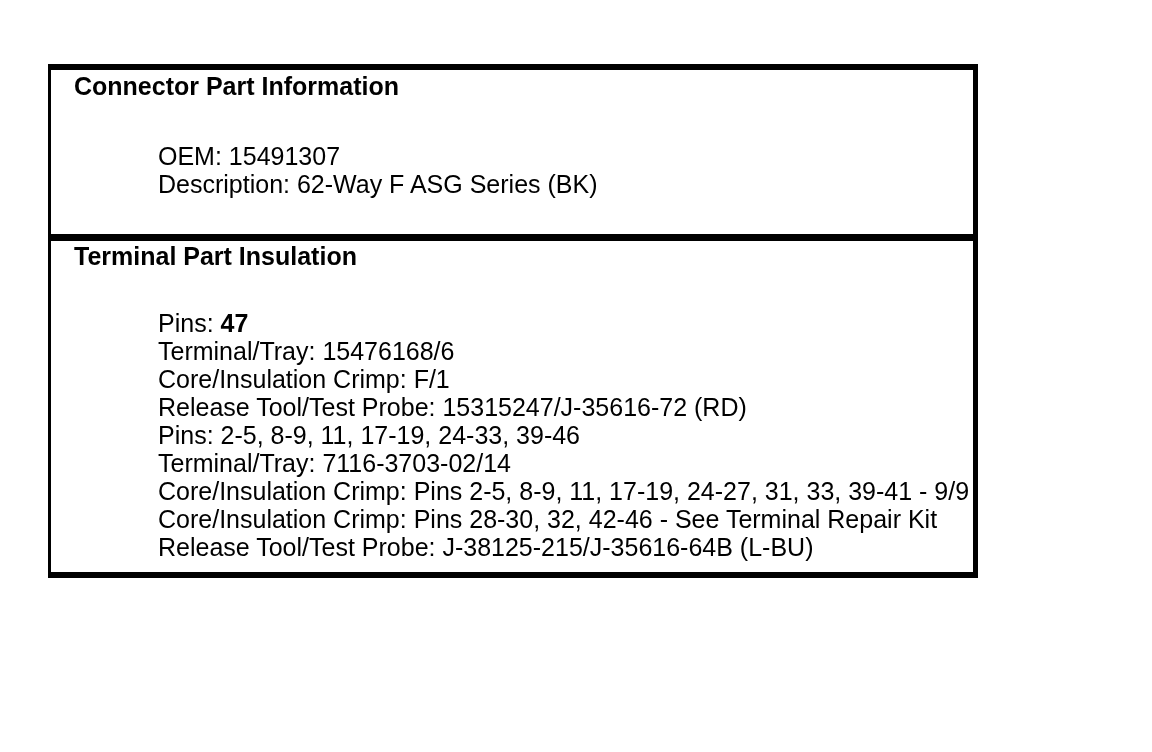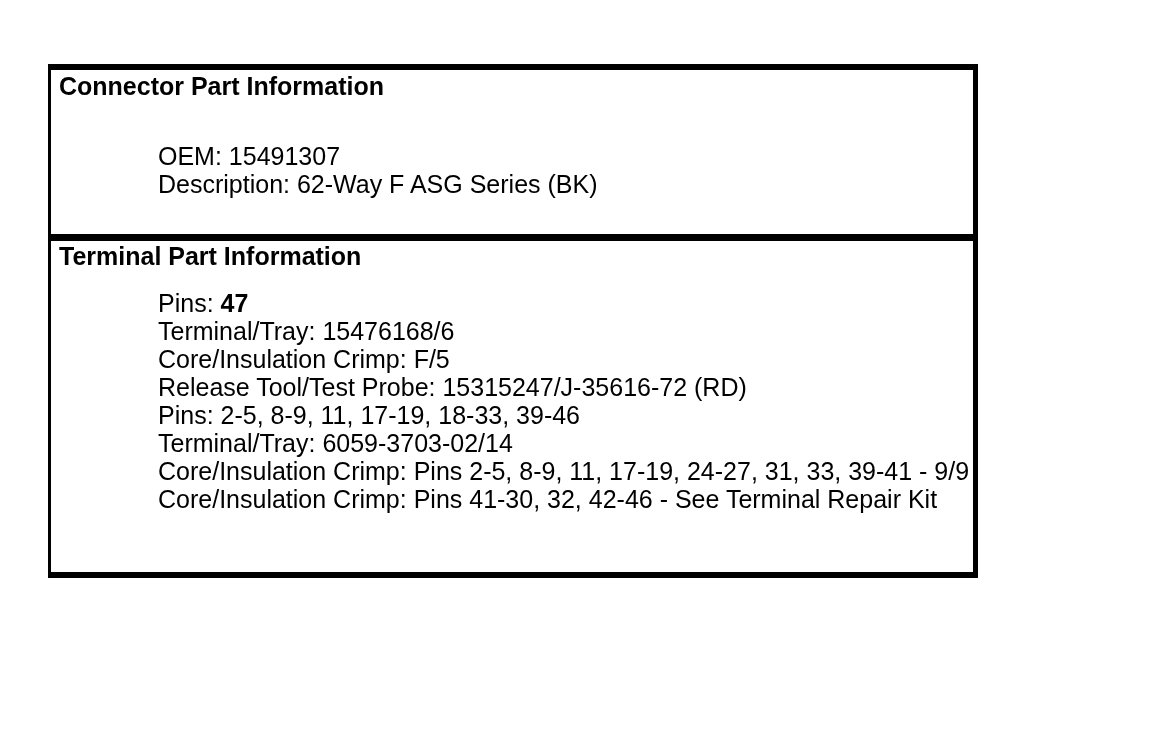--- a/index.html
+++ b/index.html
@@ -33,33 +33,33 @@
   .section-terminal  { height: 331px; }
   .divider {
     height: 7px;
     background: #000000;
     width: 100%;
   }
   .section-title {
     font-size: 25px;
     line-height: 28px;
     font-weight: bold;
-    padding-left: 8px;
+    padding-left: 23px;
     white-space: nowrap;
   }
   .section-connector .section-title { padding-top: 2px; }
   .section-terminal  .section-title { padding-top: 1px; }
   .content {
     font-size: 25px;
     line-height: 28px;
     margin-left: 107px;
     white-space: nowrap;
   }
   .section-connector .content { margin-top: 42px; }
-  .section-terminal  .content { margin-top: 19px; }
+  .section-terminal  .content { margin-top: 39px; }
   .info-line {
     white-space: nowrap;
   }
   .bold-value {
     font-weight: bold;
   }
 </style>
 </head>
 <body>
 
@@ -69,26 +69,27 @@
     <div class="section-title">Connector Part Information</div>
     <div class="content">
       <div class="info-line">OEM: 15491307</div>
       <div class="info-line">Description: 62-Way F ASG Series (BK)</div>
     </div>
   </div>
 
   <div class="divider"></div>
 
   <div class="section section-terminal">
-    <div class="section-title">Terminal Part Information</div>
+    <div class="section-title">Terminal Part Insulation</div>
     <div class="content">
       <div class="info-line"><span>Pins: </span><span class="bold-value">47</span></div>
       <div class="info-line">Terminal/Tray: 15476168/6</div>
-      <div class="info-line">Core/Insulation Crimp: F/5</div>
+      <div class="info-line">Core/Insulation Crimp: F/1</div>
       <div class="info-line">Release Tool/Test Probe: 15315247/J-35616-72 (RD)</div>
-      <div class="info-line">Pins: 2-5, 8-9, 11, 17-19, 18-33, 39-46</div>
-      <div class="info-line">Terminal/Tray: 6059-3703-02/14</div>
+      <div class="info-line">Pins: 2-5, 8-9, 11, 17-19, 24-33, 39-46</div>
+      <div class="info-line">Terminal/Tray: 7116-3703-02/14</div>
       <div class="info-line">Core/Insulation Crimp: Pins 2-5, 8-9, 11, 17-19, 24-27, 31, 33, 39-41 - 9/9</div>
-      <div class="info-line">Core/Insulation Crimp: Pins 41-30, 32, 42-46 - See Terminal Repair Kit</div>
+      <div class="info-line">Core/Insulation Crimp: Pins 28-30, 32, 42-46 - See Terminal Repair Kit</div>
+      <div class="info-line">Release Tool/Test Probe: J-38125-215/J-35616-64B (L-BU)</div>
     </div>
   </div>
 
 </div>
 
 </body></html>

